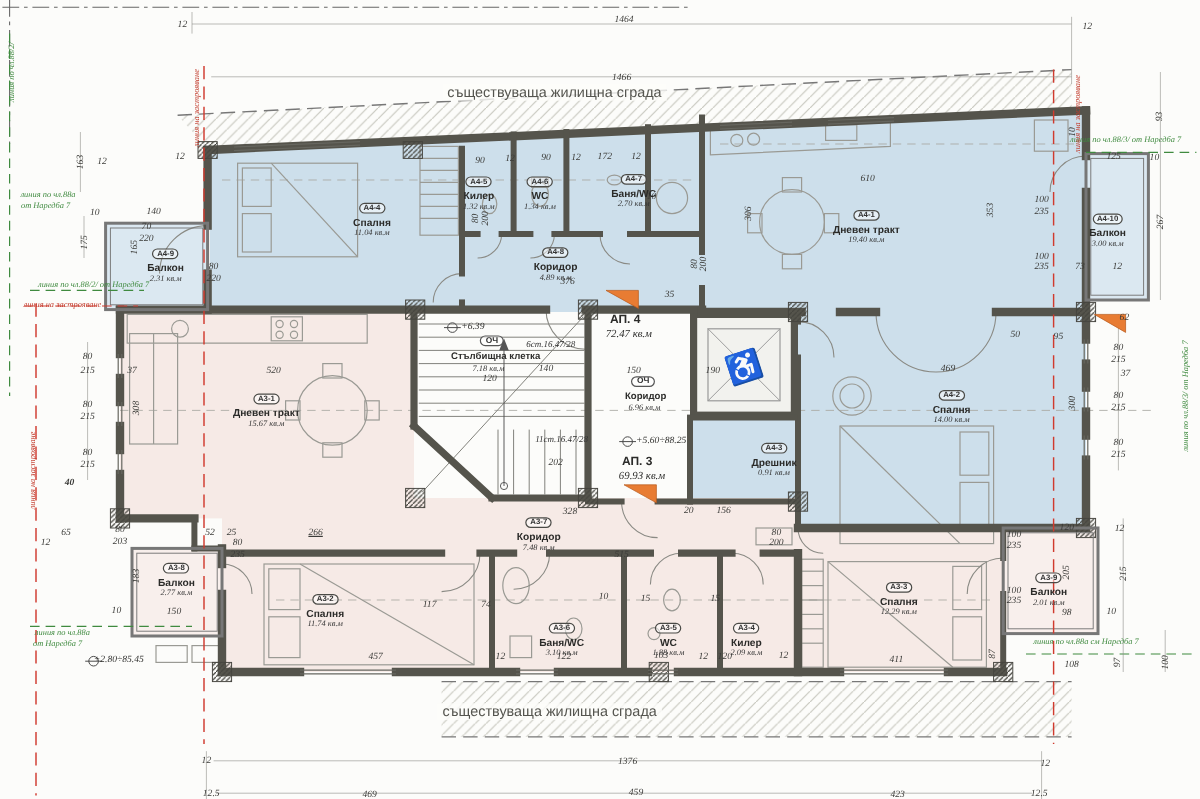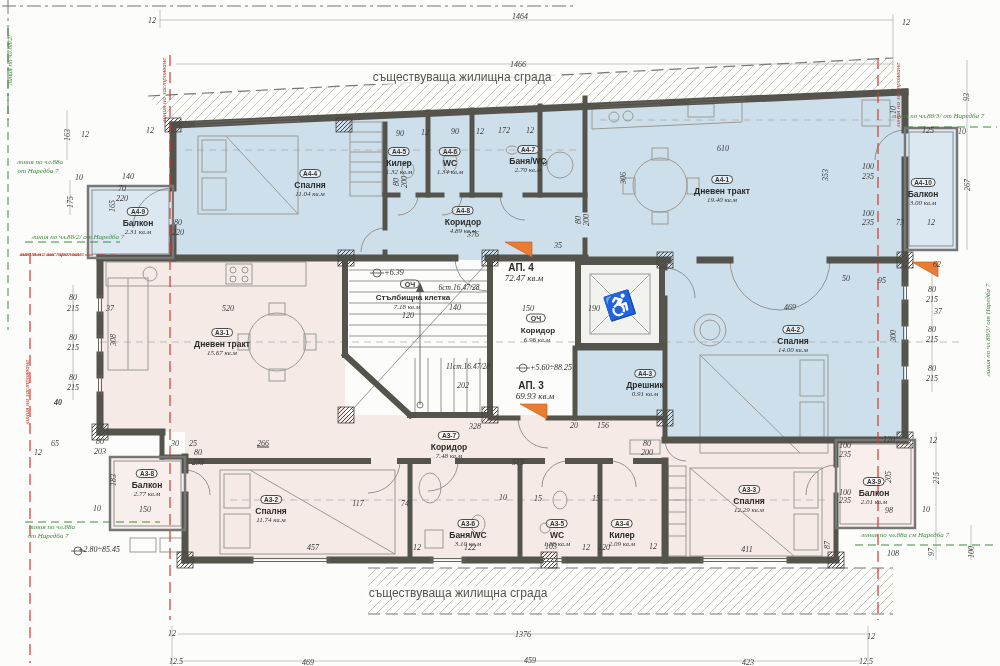--- a/index.html
+++ b/index.html
@@ -472,21 +472,21 @@
       <div class="lbl d" style="left: 73px; top: 308px;">215</div>
       <div class="lbl d" style="left: 73px; top: 337px;">80</div>
       <div class="lbl d" style="left: 73px; top: 347px;">215</div>
       <div class="lbl d" style="left: 73px; top: 377px;">80</div>
       <div class="lbl d" style="left: 73px; top: 387px;">215</div>
       <div class="lbl d" style="left: 58px; top: 402px; font-weight: bold;">40</div>
       <div class="lbl d" style="left: 55px; top: 443px;">65</div>
       <div class="lbl d" style="left: 38px; top: 452px;">12</div>
       <div class="lbl d" style="left: 100px; top: 441px;">80</div>
       <div class="lbl d" style="left: 100px; top: 451px;">203</div>
-      <div class="lbl d" style="left: 175px; top: 443px;">30</div>
+      <div class="lbl d" style="left: 175px; top: 443px;">52</div>
       <div class="lbl d" style="left: 193px; top: 443px;">25</div>
       <div class="lbl d" style="left: 198px; top: 452px;">80</div>
       <div class="lbl d" style="left: 198px; top: 462px;">235</div>
       <div class="lbl d" style="left: 145px; top: 509px;">150</div>
       <div class="lbl d" style="left: 97px; top: 508px;">10</div>
       <div class="lbl d" style="left: 113px; top: 480px; transform: translate(-50%, -50%) rotate(-90deg);">183</div>
       <div class="lbl d" style="left: 400px; top: 133px;">90</div>
       <div class="lbl d" style="left: 425px; top: 132px;">12</div>
       <div class="lbl d" style="left: 455px; top: 131px;">90</div>
       <div class="lbl d" style="left: 480px; top: 131px;">12</div>

